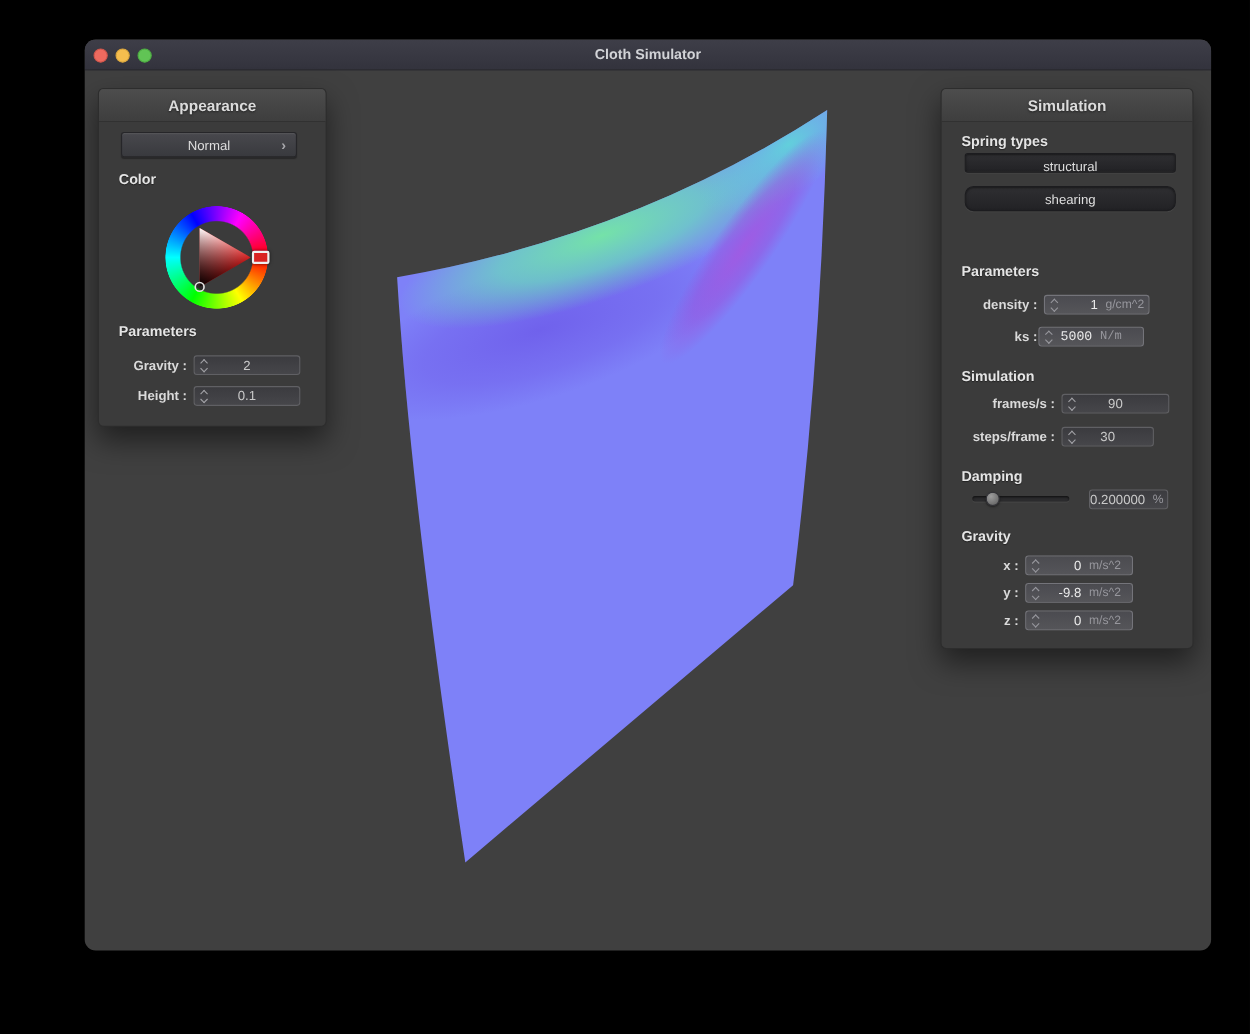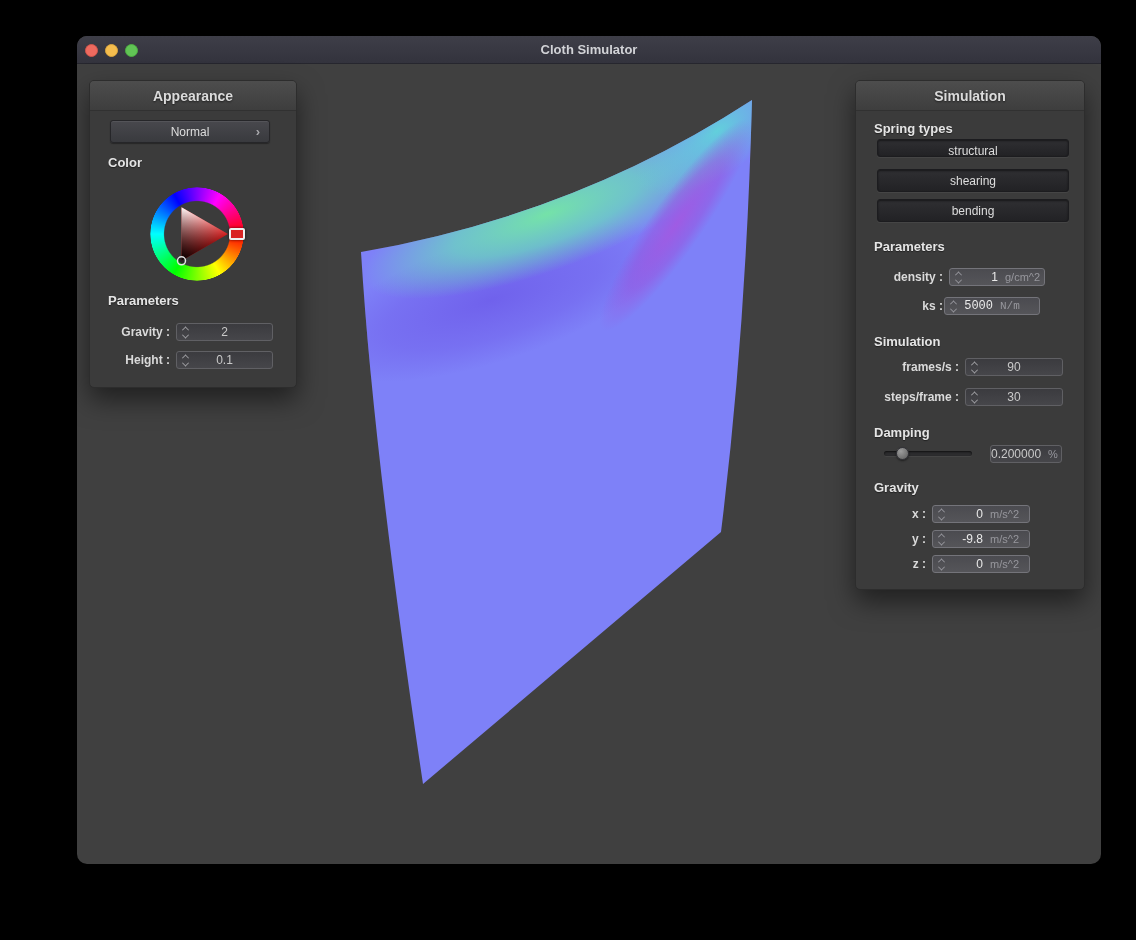--- a/index.html
+++ b/index.html
@@ -182,25 +182,22 @@
     </div>
 
     <div class="panel panel-simulation">
       <div class="panel-header">Simulation</div>
 
       <div class="section-label" style="left:18px; top:40px;">Spring types</div>
 
       <div class="btn btn-dark" style="left:21px; top:58px; width:192px; height:18px; line-height:22px;">
         <span>structural</span>
       </div>
-      <div class="btn btn-dark" style="left:21px; top:88px; width:192px; height:23px; line-height:22px;">
+      <div class="btn btn-dark" style="left:21px; top:88px; width:192px; height:23px; line-height:22px;border-radius:8px;">
         <span>shearing</span>
-      </div>
-      <div class="btn btn-dark" style="left:21px; top:118px; width:192px; height:23px; line-height:22px;">
-        <span>bending</span>
       </div>
 
       <div class="section-label" style="left:18px; top:158px;">Parameters</div>
 
       <div class="row-label" style="left:0; top:187px; width:87px; line-height:18px;">density :</div>
       <div class="spin spin-light" style="left:93px; top:187px; width:96px;">
         <span class="chevs">
           <span class="cu"></span>
           <span class="cd"></span>
         </span>
@@ -223,21 +220,21 @@
       <div class="row-label" style="left:0; top:277px; width:103px; line-height:18px;">frames/s :</div>
       <div class="spin spin-dark" style="left:109px; top:277px; width:98px;">
         <span class="chevs">
           <span class="cu"></span>
           <span class="cd"></span>
         </span>
         <span class="val-center">90</span>
       </div>
 
       <div class="row-label" style="left:0; top:307px; width:103px; line-height:18px;">steps/frame :</div>
-      <div class="spin spin-dark" style="left:109px; top:307px; width:98px;">
+      <div class="spin spin-dark" style="left:109px; top:307px; width:84px;">
         <span class="chevs">
           <span class="cu"></span>
           <span class="cd"></span>
         </span>
         <span class="val-center">30</span>
       </div>
 
       <div class="section-label" style="left:18px; top:344px;">Damping</div>
 
       <div class="slider-track" style="left:28px; top:370px; width:88px;"></div>

